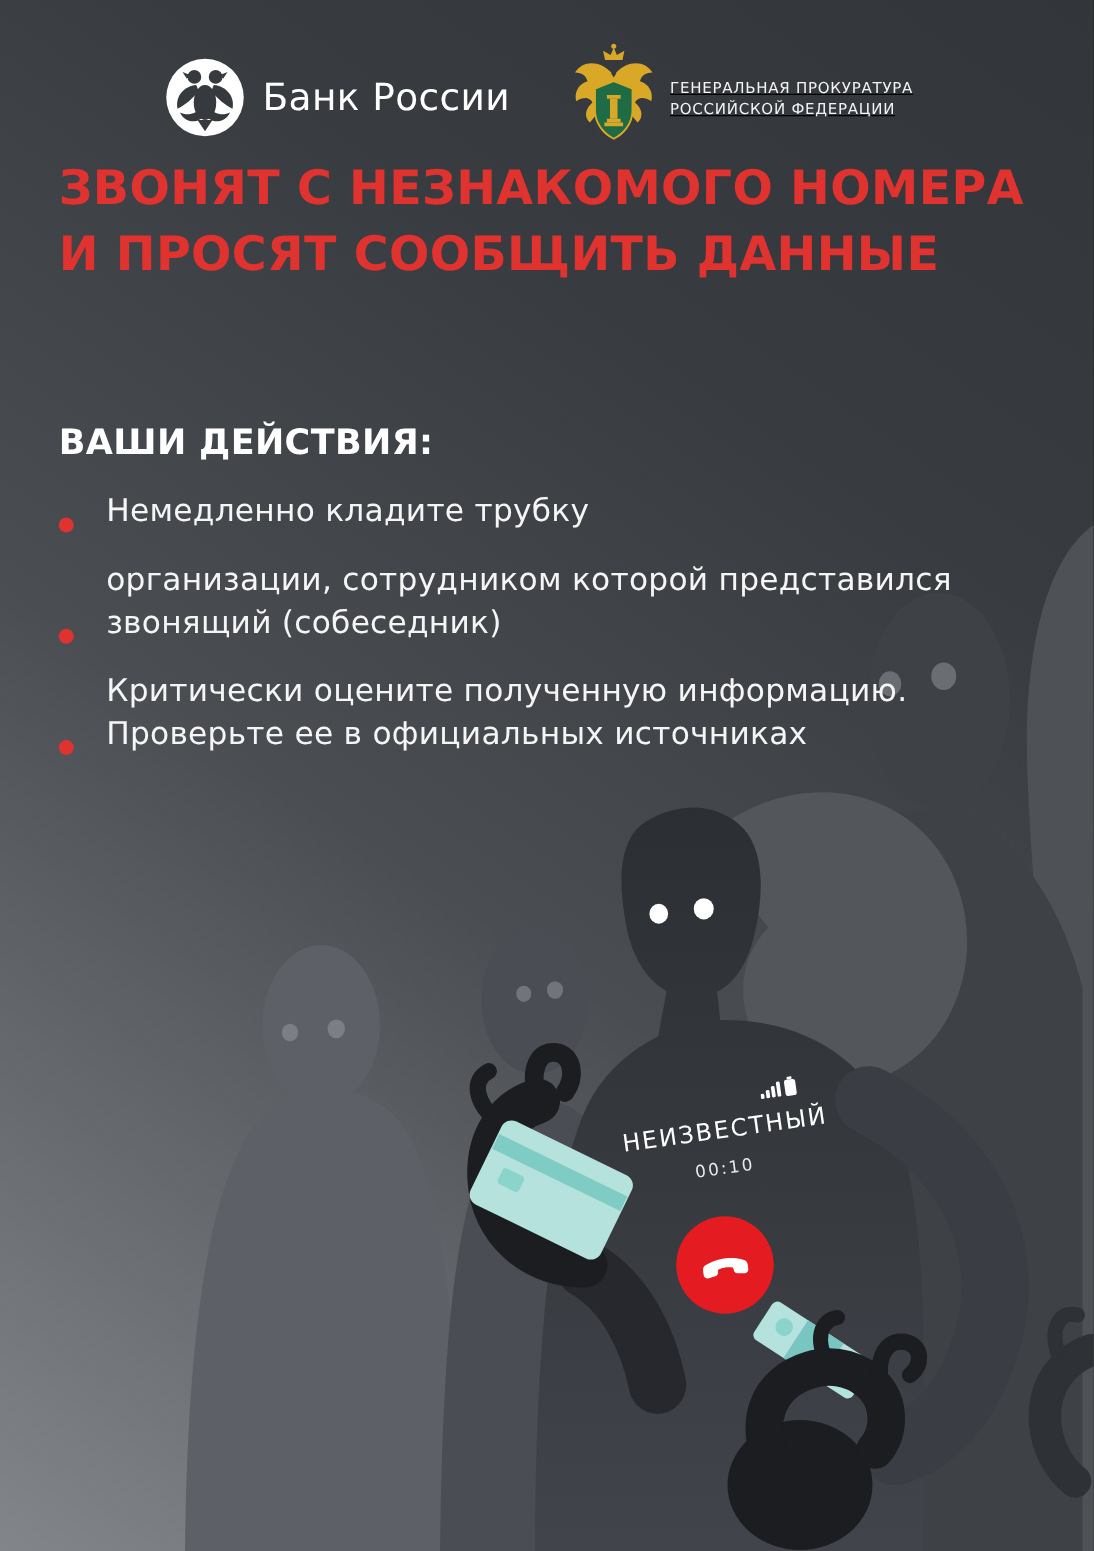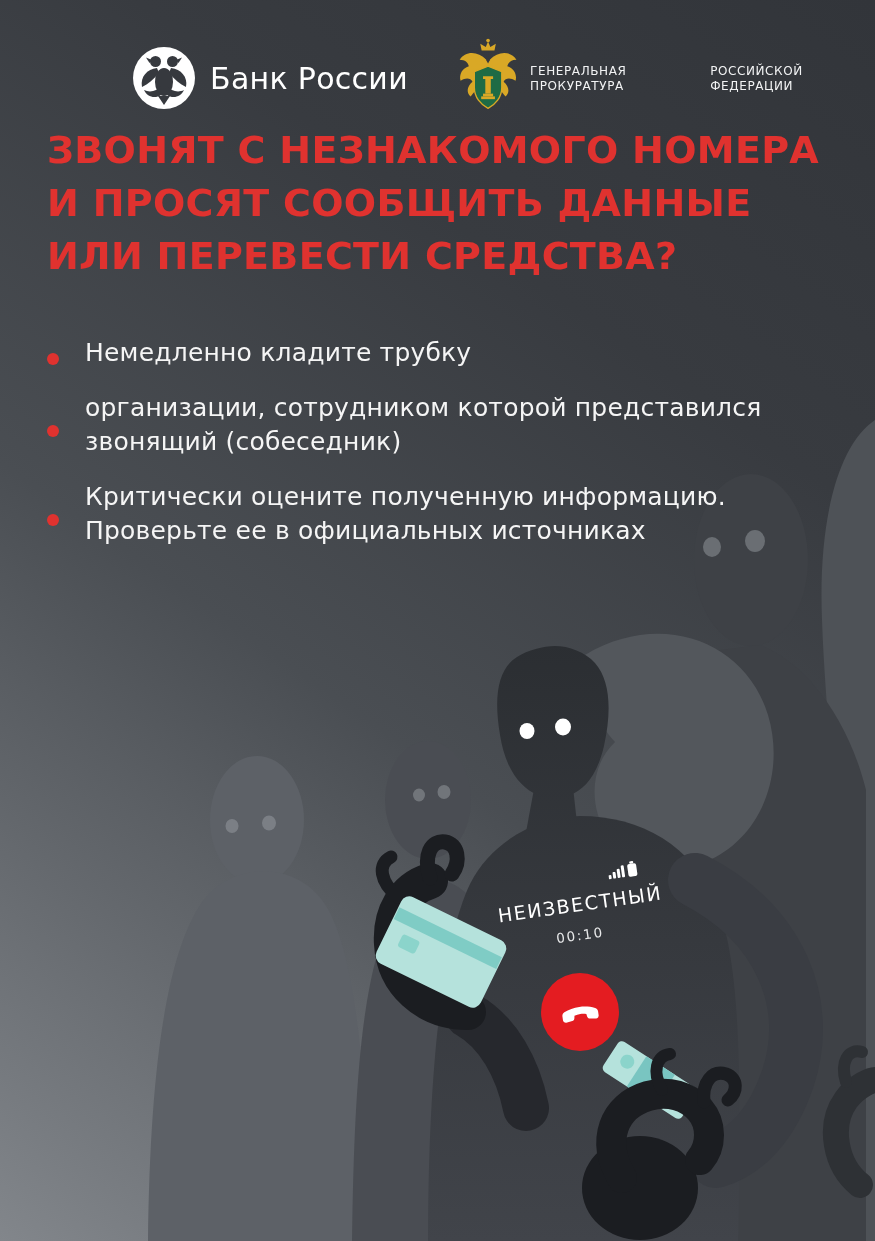--- a/index.html
+++ b/index.html
@@ -8,31 +8,31 @@
     background:linear-gradient(215deg,#32353a 0%,#383b40 28%,#4a4e53 58%,#82868b 100%);
     font-family:"DejaVu Sans","Liberation Sans",sans-serif;
   }
   .scene{position:absolute;left:0;top:0;z-index:1;}
   .content{position:relative;z-index:2;}
 
   
   .brand-bank{position:absolute;left:132px;top:46px;display:flex;align-items:center;gap:14px;}
   .bank-name{color:#ffffff;font-size:30px;font-weight:400;letter-spacing:0.3px;}
   .brand-prosecutor{position:absolute;left:456px;top:34px;display:flex;align-items:center;gap:10px;}
-  .org-lines{display:flex;flex-direction:row;gap:2px;}
+  .org-lines{display:flex;flex-direction:column;gap:2px;text-decoration:underline;}
   .org-lines span{color:#f2f3f4;font-size:12px;line-height:15px;letter-spacing:0.6px;font-weight:400;}
 
   
   .headline{position:absolute;left:47px;top:124px;margin:0;}
   .headline span{display:block;color:#e0322f;font-size:38px;line-height:53px;font-weight:800;letter-spacing:0.3px;}
 
   
   .actions{position:absolute;left:47px;top:336px;}
   .actions-title{margin:0 0 20px 0;color:#ffffff;font-size:28px;line-height:36px;font-weight:800;letter-spacing:0.3px;}
-  .action-item{display:flex;align-items:center;margin-bottom:21px;}
+  .action-item{display:flex;align-items:flex-end;margin-bottom:21px;}
   .dot{flex:0 0 auto;width:12px;height:12px;border-radius:50%;background:#e0322f;margin:11px 26px 0 0;}
   .item-text span{display:block;color:#f5f5f5;font-size:25px;line-height:34px;font-weight:400;letter-spacing:0.2px;white-space:nowrap;}
 
   
   .call-ui{position:absolute;left:0;top:0;width:875px;height:1241px;z-index:3;pointer-events:none;}
   .call-status{position:absolute;left:608px;top:862px;transform:rotate(-8deg);}
   .caller-name{position:absolute;left:494px;top:893px;width:172px;text-align:center;color:#ffffff;
     font-size:19px;letter-spacing:1.6px;font-weight:500;transform:rotate(-8deg);}
   .call-timer{position:absolute;left:528px;top:927px;width:104px;text-align:center;color:#e8e9ea;
     font-size:13.5px;letter-spacing:1.8px;transform:rotate(-8deg);}
@@ -158,24 +158,24 @@
       </svg>
       <div class="org-lines">
         <span>ГЕНЕРАЛЬНАЯ ПРОКУРАТУРА</span>
         <span>РОССИЙСКОЙ ФЕДЕРАЦИИ</span>
       </div>
     </div>
 
     <h1 class="headline">
       <span>ЗВОНЯТ С НЕЗНАКОМОГО НОМЕРА</span>
       <span>И ПРОСЯТ СООБЩИТЬ ДАННЫЕ</span>
-      <span>ИЛИ ПЕРЕВЕСТИ СРЕДСТВА?</span>
     </h1>
 
     <div class="actions">
+      <h2 class="actions-title">ВАШИ ДЕЙСТВИЯ:</h2>
 
       <div class="action-item">
         <span class="dot"></span>
         <div class="item-text">
           <span>Немедленно кладите трубку</span>
         </div>
       </div>
 
       <div class="action-item">
         <span class="dot"></span>

